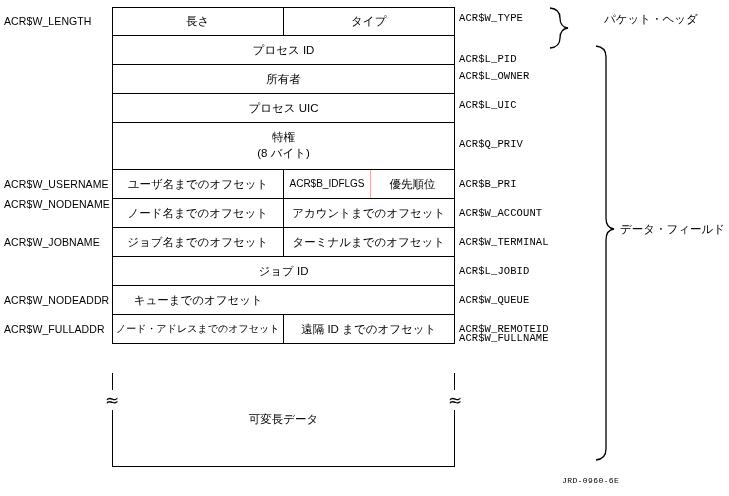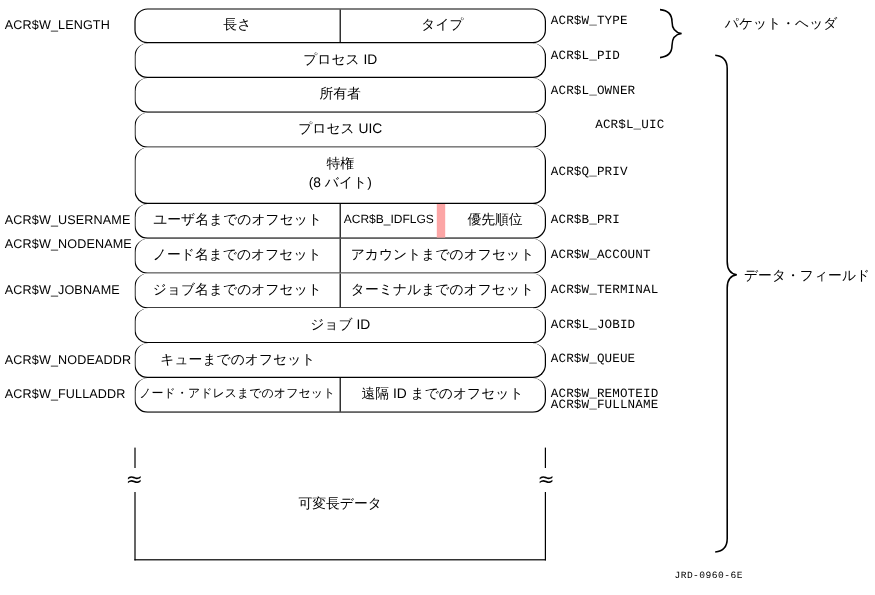--- a/index.html
+++ b/index.html
@@ -28,40 +28,39 @@
     top: 7px;
     width: 343px;
   }
   .prow {
     position: relative;
     width: 343px;
     border-left: 1px solid #000;
     border-right: 1px solid #000;
     border-bottom: 1px solid #000;
     display: flex;
-    border-radius: 11px;
   }
   .prow.first { border-top: 1px solid #000; }
 
   .cell {
     display: flex;
     align-items: center;
     justify-content: center;
     text-align: center;
     font-size: 11.5px;
     line-height: 1.25;
     padding: 0 2px;
     overflow: hidden;
     white-space: nowrap;
   }
   .cell.full  { width: 100%; }
   .cell.half  { width: 50%; }
   .cell.halfL { width: 50%; border-right: 1px solid #000; }
   .cell.c-a   { width: 171px; border-right: 1px solid #000; }
-  .cell.c-b   { width: 87px;  border-right: 7px solid #fca5a5; }
+  .cell.c-b   { width: 87px;  border-right: 1px solid #fca5a5; }
   .cell.c-c   { width: 83px; }
   .cell.empty { }
   .cell.small { font-size: 10px; }
   .cell.tiny  { font-size: 9.5px; }
 
   .two-line {
     flex-direction: column;
     justify-content: center;
     line-height: 1.35;
   }
@@ -216,23 +215,23 @@
   <div class="break-mark break-right">≈</div>
 
   <div class="lbl lbl-left" style="top:15px;">ACR$W_LENGTH</div>
   <div class="lbl lbl-left" style="top:178px;">ACR$W_USERNAME</div>
   <div class="lbl lbl-left" style="top:198px;">ACR$W_NODENAME</div>
   <div class="lbl lbl-left" style="top:236px;">ACR$W_JOBNAME</div>
   <div class="lbl lbl-left" style="top:294px;">ACR$W_NODEADDR</div>
   <div class="lbl lbl-left" style="top:323px;">ACR$W_FULLADDR</div>
 
   <div class="lbl lbl-right" style="top:12px;">ACR$W_TYPE</div>
-  <div class="lbl lbl-right" style="top:41px;">ACR$L_PID</div>
+  <div class="lbl lbl-right" style="top:53px;">ACR$L_PID</div>
   <div class="lbl lbl-right" style="top:70px;">ACR$L_OWNER</div>
-  <div class="lbl lbl-right" style="top:99px;margin-left:37px;">ACR$L_UIC</div>
+  <div class="lbl lbl-right" style="top:99px;">ACR$L_UIC</div>
   <div class="lbl lbl-right" style="top:138px;">ACR$Q_PRIV</div>
   <div class="lbl lbl-right" style="top:178px;">ACR$B_PRI</div>
   <div class="lbl lbl-right" style="top:207px;">ACR$W_ACCOUNT</div>
   <div class="lbl lbl-right" style="top:236px;">ACR$W_TERMINAL</div>
   <div class="lbl lbl-right" style="top:265px;">ACR$L_JOBID</div>
   <div class="lbl lbl-right" style="top:294px;">ACR$W_QUEUE</div>
   <div class="lbl lbl-right" style="top:323px;">ACR$W_REMOTEID</div>
   <div class="lbl lbl-right" style="top:332px;">ACR$W_FULLNAME</div>
 
   <svg class="overlay" viewBox="0 0 729 496">

